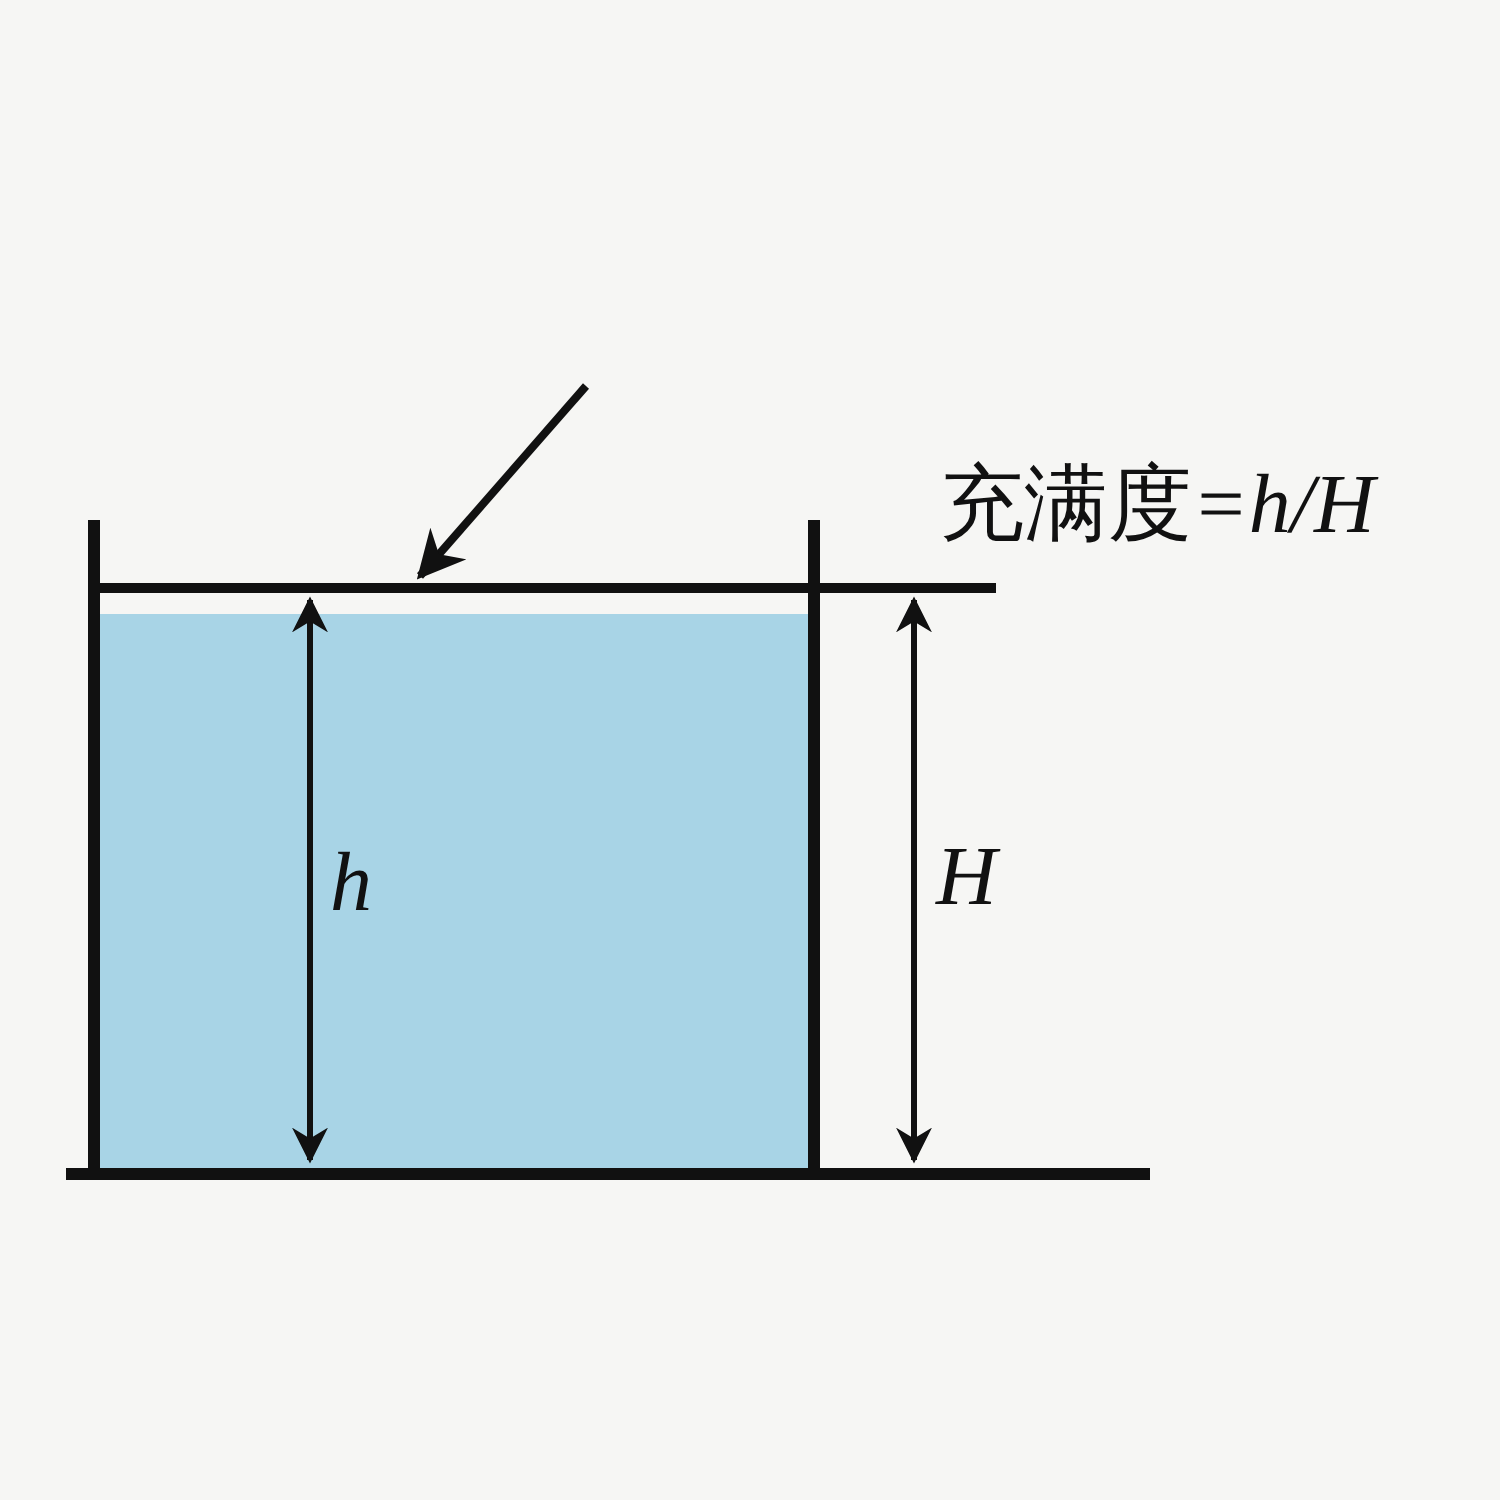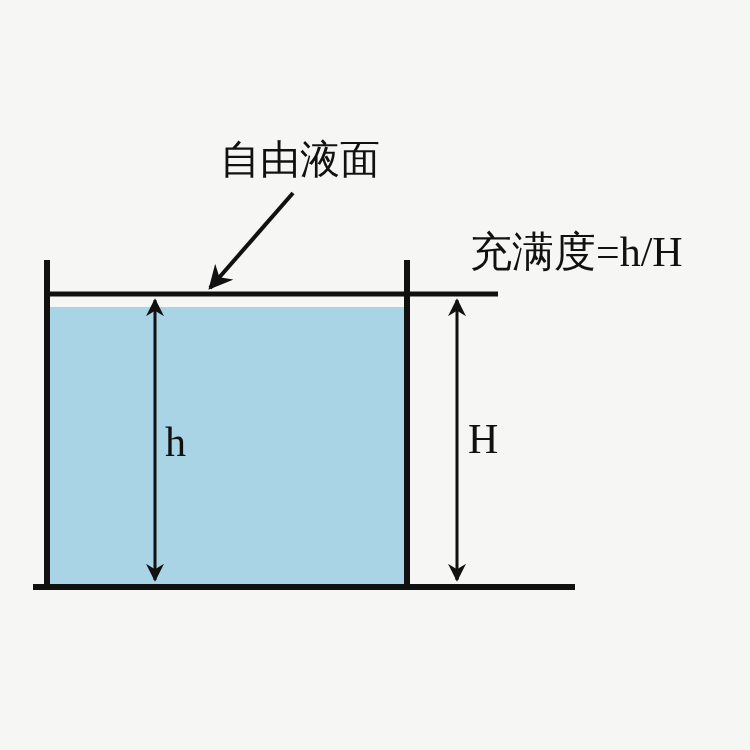--- a/index.html
+++ b/index.html
@@ -1,21 +1,21 @@
 <!DOCTYPE html>
 <html><head>
   <meta charset="utf-8">
   <style>
     html, body { margin: 0; padding: 0; }
     body { width: 750px; height: 750px; background: #f6f6f4; overflow: hidden; }
     #stage { position: relative; width: 750px; height: 750px; }
     svg { position: absolute; left: 0; top: 0; }
     .label { position: absolute; color: #111; font-family: "DejaVu Serif", serif; white-space: nowrap; }
     .cjk { font-family: "DejaVu Sans", sans-serif; }
-    .italic { font-family: "Liberation Serif", serif; text-align: right; }
+    .italic { font-style: italic; font-family: "Liberation Serif", serif; text-align: right; }
   </style>
 </head>
 <body>
 
 <div id="stage">
   <svg width="750" height="750" viewBox="0 0 750 750">
     <defs>
       <marker id="ah" viewBox="0 0 10 10" refX="9" refY="5" markerWidth="6" markerHeight="6" orient="auto-start-reverse">
         <path d="M0,0 L10,5 L0,10 L3,5 z" fill="#111"></path>
       </marker>
@@ -30,21 +30,20 @@
 
     <line x1="47" y1="294" x2="498" y2="294" stroke="#111" stroke-width="5"></line>
 
     <line x1="155" y1="300" x2="155" y2="580" stroke="#111" stroke-width="3" marker-start="url(#ah)" marker-end="url(#ah)"></line>
 
     <line x1="457" y1="300" x2="457" y2="580" stroke="#111" stroke-width="3" marker-start="url(#ah)" marker-end="url(#ah)"></line>
 
     <line x1="293" y1="193" x2="210" y2="288" stroke="#111" stroke-width="4" marker-end="url(#ah)"></line>
   </svg>
 
-  <div class="label cjk" style="left:220px; top:132px; font-size:40px;">自由液面</div>
 
   <div class="label" style="left:470px; top:224px; font-size:42px;">
     <span class="cjk">充满度</span><span class="italic">=h/H</span>
   </div>
 
   <div class="label italic" style="left:165px; top:418px; font-size:42px;">h</div>
 
   <div class="label italic" style="left:468px; top:415px; font-size:42px;">H</div>
 </div>
 

